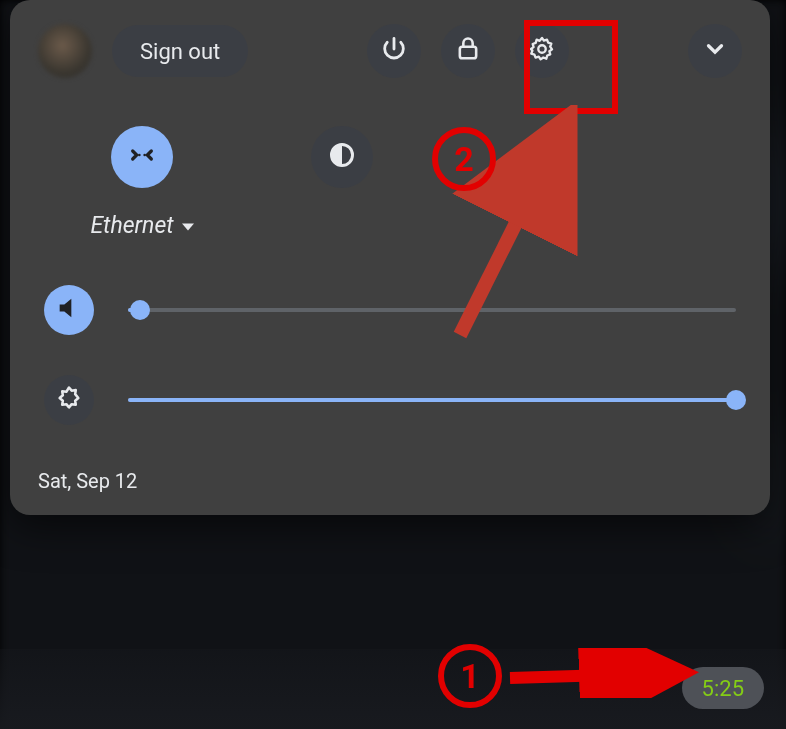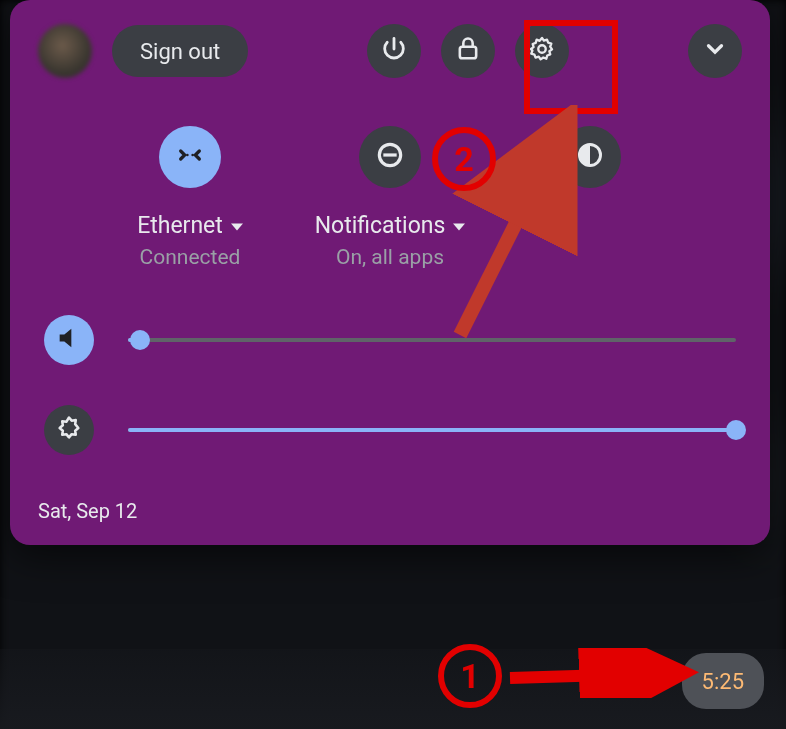--- a/index.html
+++ b/index.html
@@ -22,21 +22,21 @@
     position: absolute;
     border-radius: 50%;
     filter: blur(30px);
     opacity: 0.35;
   }
   .panel {
     position: absolute;
     left: 10px;
     top: 0px;
     width: 760px;
-    background: #701a75;
+    background: #404040;
     border-radius: 20px;
     box-shadow: 0 10px 40px rgba(0,0,0,.6);
     padding: 24px 28px 22px 28px;
     box-sizing: border-box;
     color: #e8eaed;
   }
 
   
   .top-row {
     display: flex;
@@ -94,22 +94,23 @@
     position: absolute;
     border: 6px solid #e20000;
     pointer-events: none;
     box-sizing: border-box;
   }
 
   
   .tiles {
     margin-top: 48px;
     display: flex;
-    justify-content: center;
+    justify-content: flex-start;
     padding: 0 4px;
+    font-style: italic;
   }
   .tile {
     width: 200px;
     text-align: center;
   }
   .tile .icon-circ {
     width: 62px;
     height: 62px;
     border-radius: 50%;
     margin: 0 auto 24px auto;
@@ -194,25 +195,25 @@
     left: 0;
     right: 0;
     bottom: 0;
     height: 80px;
     background: linear-gradient(to top, rgba(25,27,32,.9), rgba(25,27,32,.3));
   }
   .clock-pill {
     position: absolute;
     right: 22px;
     bottom: 20px;
-    height: 56px;
+    height: 42px;
     padding: 0 20px;
     background: #4e5157;
     border-radius: 24px;
-    color: #fdba74;
+    color: #84cc16;
     font-size: 22px;
     display: flex;
     align-items: center;
     cursor: pointer;
   }
 
   
   .ann-circle {
     position: absolute;
     width: 52px;
@@ -302,42 +303,22 @@
         </span>
       </div>
       <div class="tile-title">
         <span>Ethernet</span>
         <span>
           <svg viewBox="0 0 10 10" fill="#e8eaed">
               <path d="M0 2h10L5 8z"></path>
             </svg>
         </span>
       </div>
-      <div class="tile-sub">Connected</div>
-    </div>
-
-    <div class="tile">
-      <div class="icon-circ off">
-        <span>
-          <svg viewBox="0 0 24 24" fill="none" stroke="#e8eaed" stroke-width="2.4">
-            <circle cx="12" cy="12" r="8"></circle>
-              <path d="M7 12h10"></path>
-          </svg>
-        </span>
-      </div>
-      <div class="tile-title">
-        <span>Notifications</span>
-        <span>
-          <svg viewBox="0 0 10 10" fill="#e8eaed">
-              <path d="M0 2h10L5 8z"></path>
-            </svg>
-        </span>
-      </div>
-      <div class="tile-sub">On, all apps</div>
-    </div>
+    </div>
+
 
     <div class="tile">
       <div class="icon-circ off">
         <span>
           <svg viewBox="0 0 24 24" fill="#e8eaed">
             <path d="M12 3a9 9 0 1 0 0 18 9 9 0 0 0 0-18zm0 2.2a6.8 6.8 0 0 1 0 13.6z"></path>
           </svg>
         </span>
       </div>
     </div>

